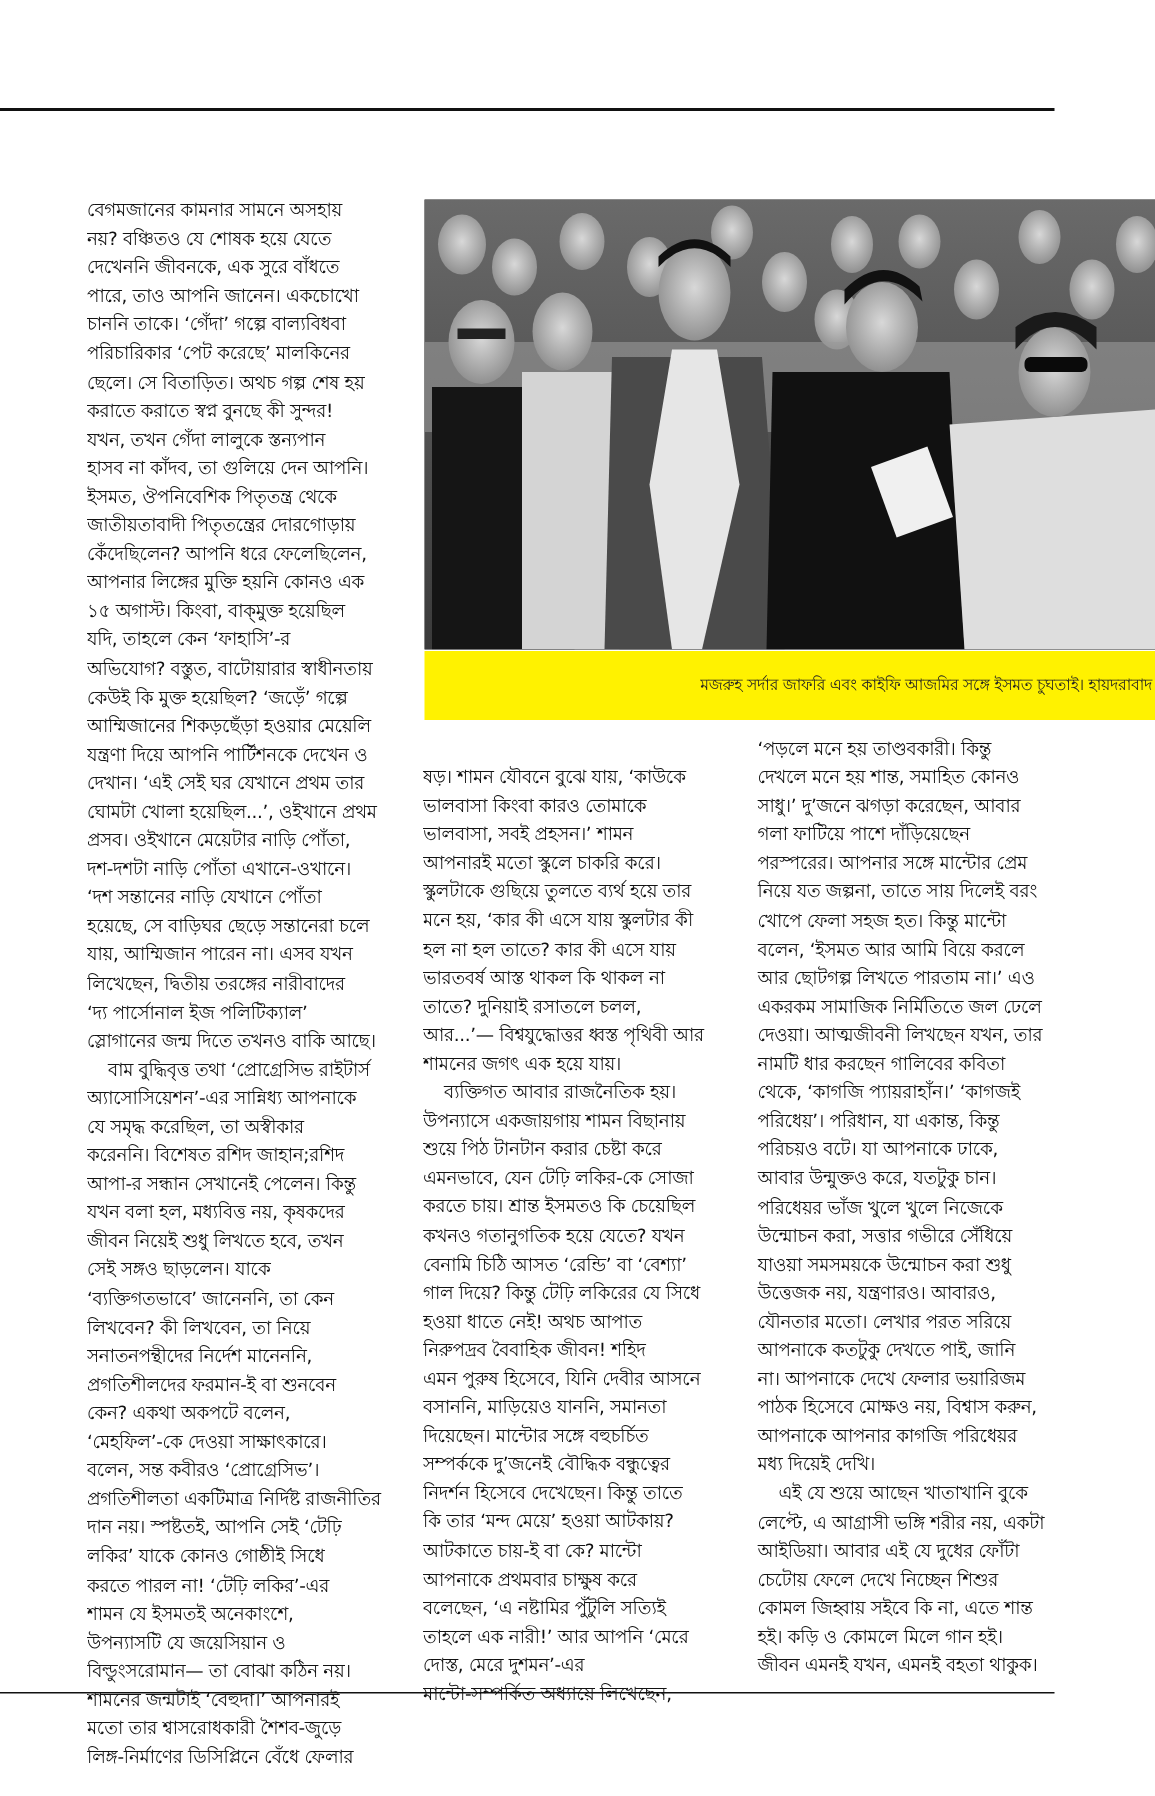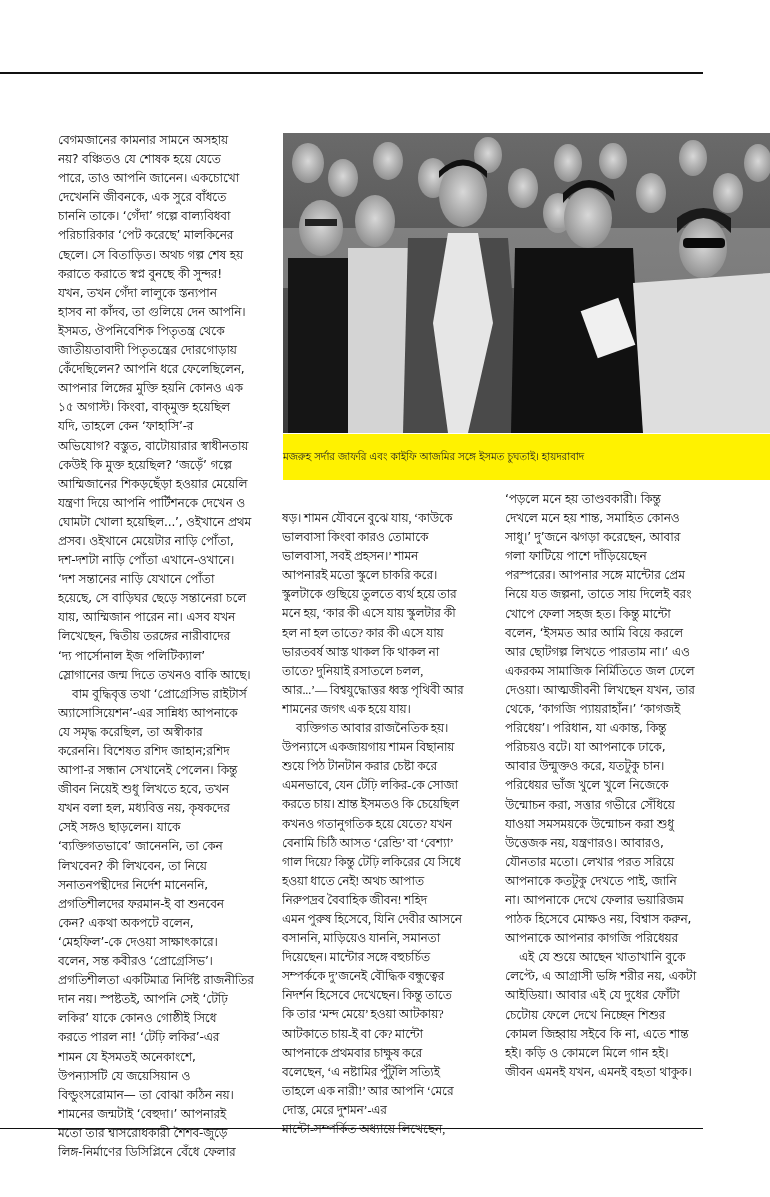--- a/index.html
+++ b/index.html
@@ -7,84 +7,85 @@
   body { position: relative; font-family: "DejaVu Sans", sans-serif; color: #111; }
 
   .top-rule { position: absolute; left: 0; top: 72px; width: 703px; height: 2px; background: #111; }
   .bottom-rule { position: absolute; left: 0; top: 1128px; width: 703px; height: 1px; background: #111; }
 
   .col { position: absolute; font-size: 12.2px; line-height: 19.1px; letter-spacing: -0.2px; }
   .col .line { display: block; white-space: nowrap; overflow: hidden; }
   .col .line.indent { padding-left: 14px; }
 
   #col-left  { left: 58px;  top: 131px; width: 200px; }
-  #col-mid   { left: 282px; top: 509px; width: 210px; font-family: Liberation Serif, serif; }
+  #col-mid   { left: 282px; top: 509px; width: 210px; }
   #col-right { left: 505px; top: 490px; width: 200px; }
 
   .photo {
     position: absolute; left: 283px; top: 133px; width: 487px; height: 300px;
     background: #222; overflow: hidden;
   }
   .photo svg { display: block; width: 100%; height: 100%; }
 
   .caption-bar {
     position: absolute; left: 283px; top: 434px; width: 487px; height: 46px;
     background: #fff200;
-    display: flex; align-items: center; 
+    display: flex; align-items: center; justify-content: flex-end;
     padding-right: 2px;
   }
   .caption-text { font-size: 10.5px; color: #222; white-space: nowrap; letter-spacing: -0.2px; }
 
   .folio {
     position: absolute; top: 1197px; right: 68px; font-size: 10px; color: #222; white-space: nowrap;
   }
   .folio .sep { color: #b01820; margin: 0 3px; }
 </style>
 </head>
 <body>
 
 <div class="top-rule"></div>
 
 <div class="col" id="col-left">
     <span class="line">বেগমজানের কামনার সামনে অসহায়</span>
     <span class="line">নয়? বঞ্চিতও যে শোষক হয়ে যেতে</span>
+    <span class="line">দেখেননি জীবনকে, এক সুরে বাঁধতে</span>
     <span class="line">পারে, তাও আপনি জানেন। একচোখো</span>
-    <span class="line">দেখেননি জীবনকে, এক সুরে বাঁধতে</span>
     <span class="line">চাননি তাকে। ‘গেঁদা’ গল্পে বাল্যবিধবা</span>
     <span class="line">পরিচারিকার ‘পেট করেছে’ মালকিনের</span>
     <span class="line">ছেলে। সে বিতাড়িত। অথচ গল্প শেষ হয়</span>
     <span class="line">করাতে করাতে স্বপ্ন বুনছে কী সুন্দর!</span>
     <span class="line">যখন, তখন গেঁদা লালুকে স্তন্যপান</span>
     <span class="line">হাসব না কাঁদব, তা গুলিয়ে দেন আপনি।</span>
     <span class="line">ইসমত, ঔপনিবেশিক পিতৃতন্ত্র থেকে</span>
     <span class="line">জাতীয়তাবাদী পিতৃতন্ত্রের দোরগোড়ায়</span>
     <span class="line">কেঁদেছিলেন? আপনি ধরে ফেলেছিলেন,</span>
     <span class="line">আপনার লিঙ্গের মুক্তি হয়নি কোনও এক</span>
     <span class="line">১৫ অগাস্ট। কিংবা, বাক্‌মুক্ত হয়েছিল</span>
     <span class="line">যদি, তাহলে কেন ‘ফাহাসি’-র</span>
     <span class="line">অভিযোগ? বস্তুত, বাটোয়ারার স্বাধীনতায়</span>
     <span class="line">কেউই কি মুক্ত হয়েছিল? ‘জড়েঁ’ গল্পে</span>
     <span class="line">আম্মিজানের শিকড়ছেঁড়া হওয়ার মেয়েলি</span>
     <span class="line">যন্ত্রণা দিয়ে আপনি পার্টিশনকে দেখেন ও</span>
+    <span class="line">দেখান। ‘এই সেই ঘর যেখানে প্রথম তার</span>
     <span class="line">ঘোমটা খোলা হয়েছিল...’, ওইখানে প্রথম</span>
     <span class="line">প্রসব। ওইখানে মেয়েটার নাড়ি পোঁতা,</span>
     <span class="line">দশ-দশটা নাড়ি পোঁতা এখানে-ওখানে।</span>
     <span class="line">‘দশ সন্তানের নাড়ি যেখানে পোঁতা</span>
     <span class="line">হয়েছে, সে বাড়িঘর ছেড়ে সন্তানেরা চলে</span>
     <span class="line">যায়, আম্মিজান পারেন না। এসব যখন</span>
     <span class="line">লিখেছেন, দ্বিতীয় তরঙ্গের নারীবাদের</span>
     <span class="line">‘দ্য পার্সোনাল ইজ পলিটিক্যাল’</span>
     <span class="line">স্লোগানের জন্ম দিতে তখনও বাকি আছে।</span>
     <span class="line indent">বাম বুদ্ধিবৃত্ত তথা ‘প্রোগ্রেসিভ রাইটার্স</span>
     <span class="line">অ্যাসোসিয়েশন’-এর সান্নিধ্য আপনাকে</span>
     <span class="line">যে সমৃদ্ধ করেছিল, তা অস্বীকার</span>
     <span class="line">করেননি। বিশেষত রশিদ জাহান;রশিদ</span>
     <span class="line">আপা-র সন্ধান সেখানেই পেলেন। কিন্তু</span>
+    <span class="line">যখন বলা হল, মধ্যবিত্ত নয়, কৃষকদের</span>
     <span class="line">জীবন নিয়েই শুধু লিখতে হবে, তখন</span>
-    <span class="line">যখন বলা হল, মধ্যবিত্ত নয়, কৃষকদের</span>
     <span class="line">সেই সঙ্গও ছাড়লেন। যাকে</span>
     <span class="line">‘ব্যক্তিগতভাবে’ জানেননি, তা কেন</span>
     <span class="line">লিখবেন? কী লিখবেন, তা নিয়ে</span>
     <span class="line">সনাতনপন্থীদের নির্দেশ মানেননি,</span>
     <span class="line">প্রগতিশীলদের ফরমান-ই বা শুনবেন</span>
     <span class="line">কেন? একথা অকপটে বলেন,</span>
     <span class="line">‘মেহফিল’-কে দেওয়া সাক্ষাৎকারে।</span>
     <span class="line">বলেন, সন্ত কবীরও ‘প্রোগ্রেসিভ’।</span>
     <span class="line">প্রগতিশীলতা একটিমাত্র নির্দিষ্ট রাজনীতির</span>
     <span class="line">দান নয়। স্পষ্টতই, আপনি সেই ‘টেঢ়ি</span>
@@ -210,33 +211,35 @@
     <span class="line">দেখলে মনে হয় শান্ত, সমাহিত কোনও</span>
     <span class="line">সাধু।’ দু’জনে ঝগড়া করেছেন, আবার</span>
     <span class="line">গলা ফাটিয়ে পাশে দাঁড়িয়েছেন</span>
     <span class="line">পরস্পরের। আপনার সঙ্গে মান্টোর প্রেম</span>
     <span class="line">নিয়ে যত জল্পনা, তাতে সায় দিলেই বরং</span>
     <span class="line">খোপে ফেলা সহজ হত। কিন্তু মান্টো</span>
     <span class="line">বলেন, ‘ইসমত আর আমি বিয়ে করলে</span>
     <span class="line">আর ছোটগল্প লিখতে পারতাম না।’ এও</span>
     <span class="line">একরকম সামাজিক নির্মিতিতে জল ঢেলে</span>
     <span class="line">দেওয়া। আত্মজীবনী লিখছেন যখন, তার</span>
+    <span class="line">নামটি ধার করছেন গালিবের কবিতা</span>
     <span class="line">থেকে, ‘কাগজি প্যায়রাহাঁন।’ ‘কাগজই</span>
     <span class="line">পরিধেয়’। পরিধান, যা একান্ত, কিন্তু</span>
     <span class="line">পরিচয়ও বটে। যা আপনাকে ঢাকে,</span>
     <span class="line">আবার উন্মুক্তও করে, যতটুকু চান।</span>
     <span class="line">পরিধেয়র ভাঁজ খুলে খুলে নিজেকে</span>
     <span class="line">উন্মোচন করা, সত্তার গভীরে সেঁধিয়ে</span>
     <span class="line">যাওয়া সমসময়কে উন্মোচন করা শুধু</span>
     <span class="line">উত্তেজক নয়, যন্ত্রণারও। আবারও,</span>
     <span class="line">যৌনতার মতো। লেখার পরত সরিয়ে</span>
     <span class="line">আপনাকে কতটুকু দেখতে পাই, জানি</span>
     <span class="line">না। আপনাকে দেখে ফেলার ভয়ারিজম</span>
     <span class="line">পাঠক হিসেবে মোক্ষও নয়, বিশ্বাস করুন,</span>
     <span class="line">আপনাকে আপনার কাগজি পরিধেয়র</span>
+    <span class="line">মধ্য দিয়েই দেখি।</span>
     <span class="line indent">এই যে শুয়ে আছেন খাতাখানি বুকে</span>
     <span class="line">লেপ্টে, এ আগ্রাসী ভঙ্গি শরীর নয়, একটা</span>
     <span class="line">আইডিয়া। আবার এই যে দুধের ফোঁটা</span>
     <span class="line">চেটোয় ফেলে দেখে নিচ্ছেন শিশুর</span>
     <span class="line">কোমল জিহ্বায় সইবে কি না, এতে শান্ত</span>
     <span class="line">হই। কড়ি ও কোমলে মিলে গান হই।</span>
     <span class="line">জীবন এমনই যখন, এমনই বহতা থাকুক।</span>
   </div>
 
 <div class="bottom-rule"></div>

